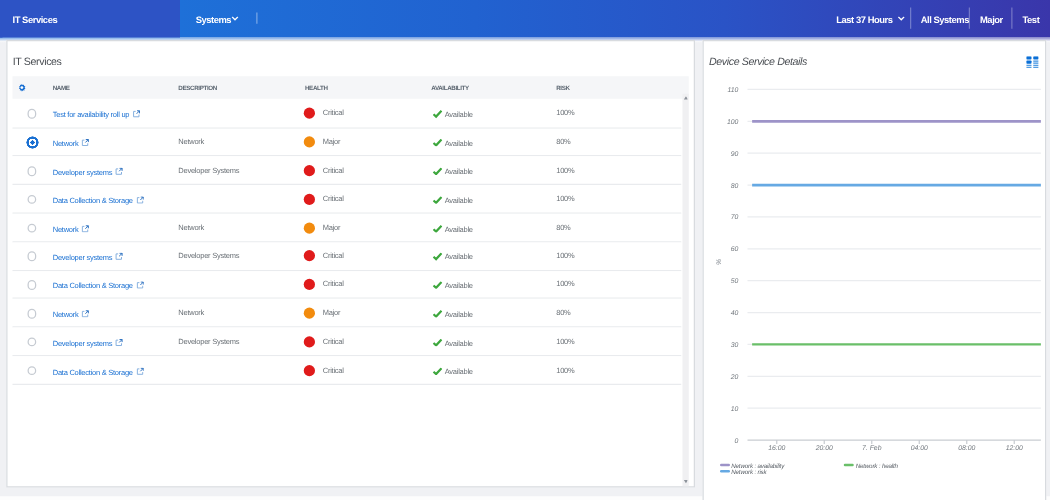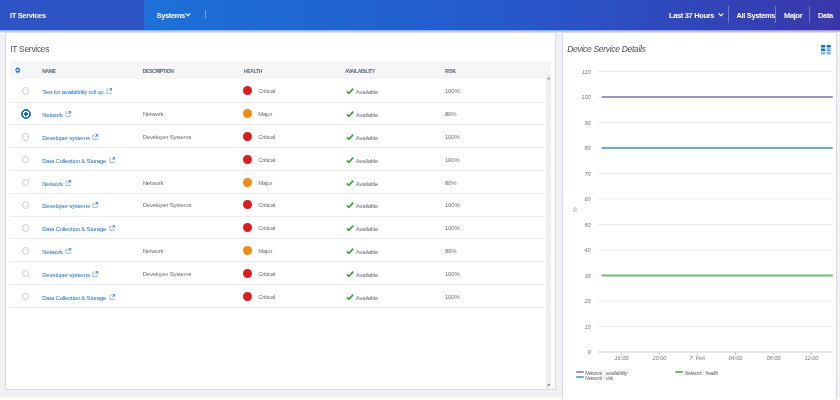--- a/index.html
+++ b/index.html
@@ -50,21 +50,21 @@
   <div class="tb-div1"></div>
   <span class="tbt" style="left:669px">Last 37 Hours</span>
   <svg class="tb-chev" style="left:717.5px" width="6" height="4" viewBox="0 0 6 4">
       <path d="M0.7 0.5 L3 2.8 L5.3 0.5" stroke="#fff" stroke-width="1.1" fill="none"></path>
     </svg>
   <div class="tb-vdiv" style="left:727.5px"></div>
   <span class="tbt" style="left:736.5px">All Systems</span>
   <div class="tb-vdiv" style="left:775px"></div>
   <span class="tbt" style="left:784px">Major</span>
   <div class="tb-vdiv" style="left:809px"></div>
-  <span class="tbt" style="left:818px">Data</span>
+  <span class="tbt" style="left:818px">Test</span>
 </div>
 
 <div class="card" style="left:5px; top:32px; width:551px; height:358px;">
   <div class="card-title">IT Services</div>
   <div class="thead">
     <svg style="position:absolute;left:3.3px;top:6px" width="7" height="7" viewBox="0 0 16 16">
         <path fill="#1a70d2" d="M8 0l1.2 2.2 2.5-.6.6 2.5L14.5 5 13 7l1.5 2-2.2.9.6 2.5-2.5-.6L8 14l-1.2-2.2-2.5.6.6-2.5L2.7 9 4 7 2.7 5l2.2-.9-.6-2.5 2.5.6z"></path>
         <circle cx="8" cy="7" r="2.6" fill="#fff"></circle>
       </svg>
     <span style="left:31.8px">NAME</span>

